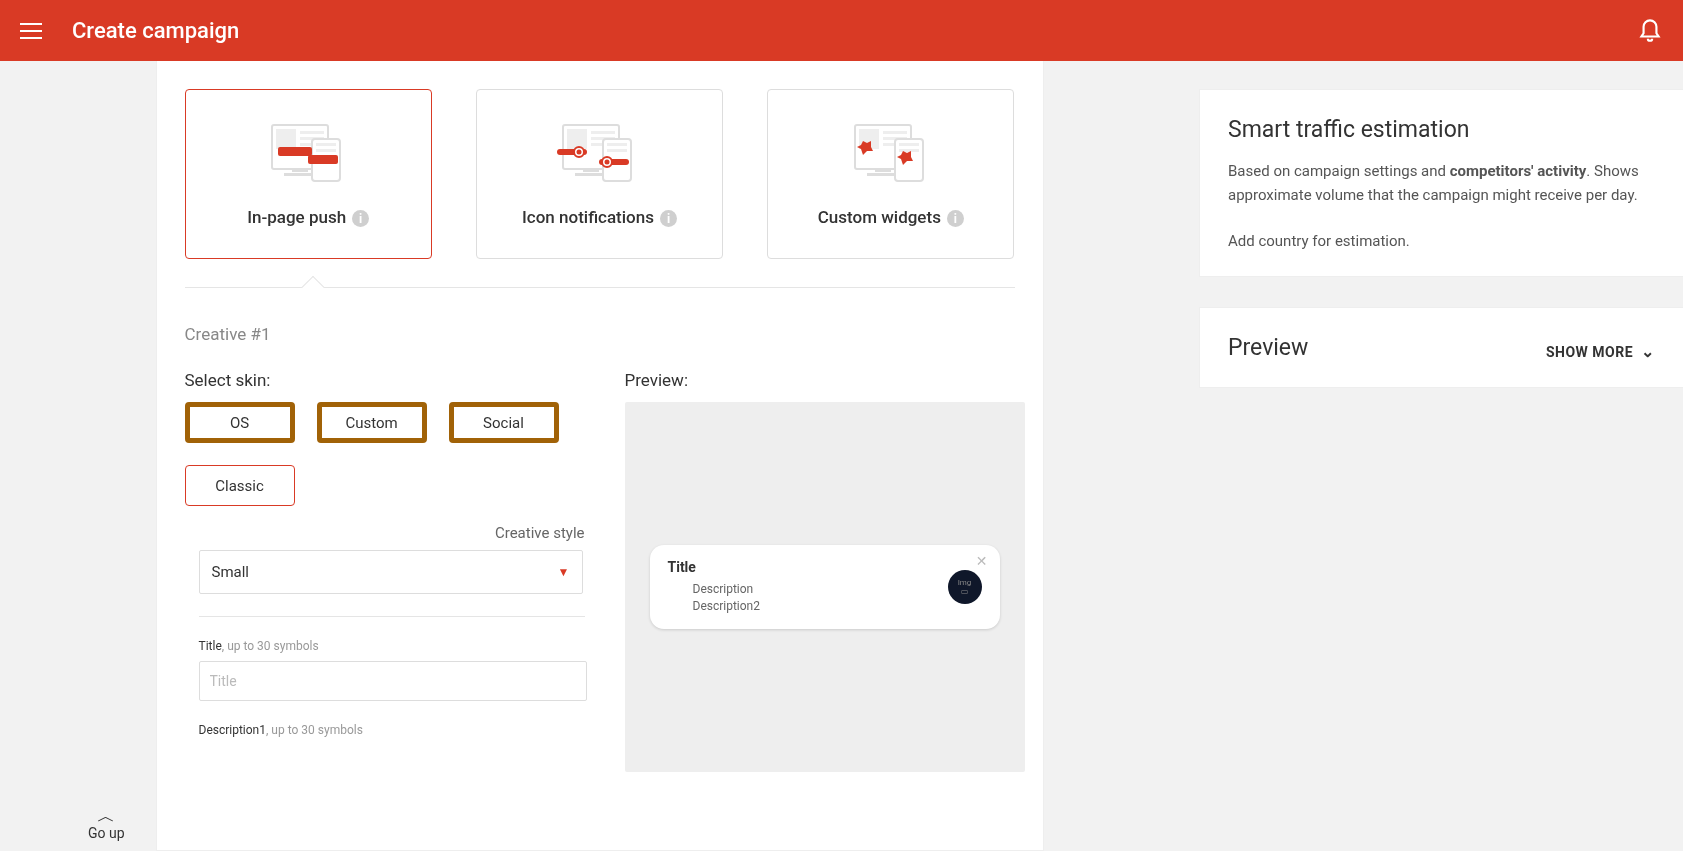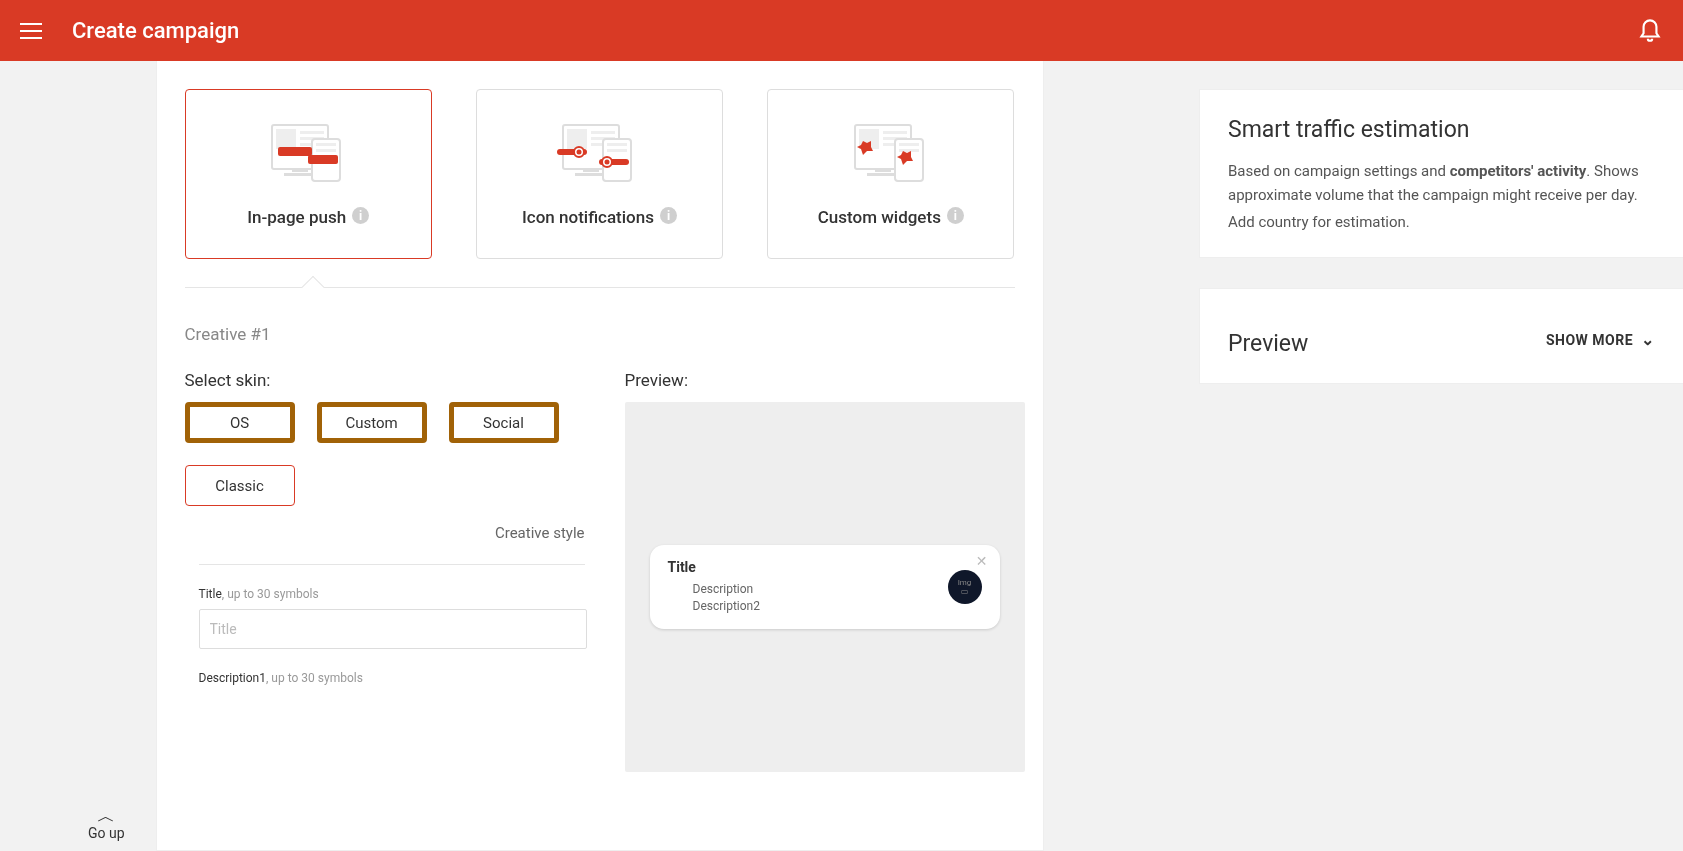--- a/index.html
+++ b/index.html
@@ -44,21 +44,21 @@
     height:170px;
     display:flex;
     flex-direction:column;
     align-items:center;
     justify-content:center;
     cursor:pointer;
     background:#fff;
   }
   .type-card.selected { border:1.5px solid #d93a25; }
   .type-card .card-icon { width:100px; height:64px; margin-bottom:22px; }
-  .type-card .card-label { font-size:17px; color:#333; display:flex; align-items:flex-start; gap:6px; font-weight:500; }
+  .type-card .card-label { font-size:17px; color:#333; display:flex; align-items:flex-end; gap:6px; font-weight:500; }
   .info-badge {
     width:17px; height:17px; border-radius:50%;
     background:#cfcfcf; color:#fff; font-size:12px; font-weight:bold;
     display:inline-flex; align-items:center; justify-content:center;
   }
   .connector-line { height:1px; background:#e5e5e5; margin-top:28px; position:relative; }
   .connector-arrow {
     position:absolute; top:-8px; left:120px;
     width:16px; height:16px; background:#fff;
     border-left:1px solid #e5e5e5; border-top:1px solid #e5e5e5;
@@ -119,24 +119,24 @@
     display:flex; align-items:center; justify-content:center;
     font-size:8px; color:#888; text-align:center; flex-direction:column;
   }
 
   
   .side-box {
     background:#fff; border:1px solid #eee; padding:26px 28px;
     margin-bottom:30px; border-right:none;
   }
   .side-title { font-size:23px; font-weight:400; margin-bottom:16px; color:#333; }
-  .side-text { font-size:15px; color:#555; line-height:1.6; margin-bottom:6px; }
+  .side-text { font-size:15px; color:#555; line-height:1.6; margin-bottom:25px; }
   .side-text b { font-weight:700; }
   .side-sub { font-size:15px; color:#555; }
-  .show-more-row { display:flex; align-items:flex-start; justify-content:space-between;margin-top:15px; }
+  .show-more-row { display:flex; align-items:flex-end; justify-content:space-between; }
   .show-more { font-size:14px; font-weight:700; letter-spacing:.5px; color:#333; display:flex; align-items:center; gap:8px; cursor:pointer; }
   .chev-down { font-size:16px; }
 
   .goup {
     position:fixed; bottom:10px; left:88px;
     text-align:center; cursor:pointer; font-size:14px; color:#333;
   }
   .goup .chev-up { font-size:18px; display:block; line-height:1; }
 </style>
 </head>
@@ -248,20 +248,26 @@
           <span class="label">Select skin:</span>
           <div class="skin-buttons">
             <button class="skin-btn">OS</button>
             <button class="skin-btn">Custom</button>
             <button class="skin-btn">Social</button>
             <button class="skin-btn selected">Classic</button>
           </div>
 
           <div class="form-group">
             <span class="sublabel">Creative style</span>
+            <div class="select-wrap">
+              <div class="select">
+                <span>Small</span>
+                <span class="chevron-red">▼</span>
+              </div>
+            </div>
 
             <div class="divider"></div>
 
             <div class="field-label">
               <span>Title</span><span class="hint">, up to 30 symbols</span>
             </div>
             <input class="text-input" placeholder="Title" style="">
 
             <div style="height:22px"></div>
             <div class="field-label">

